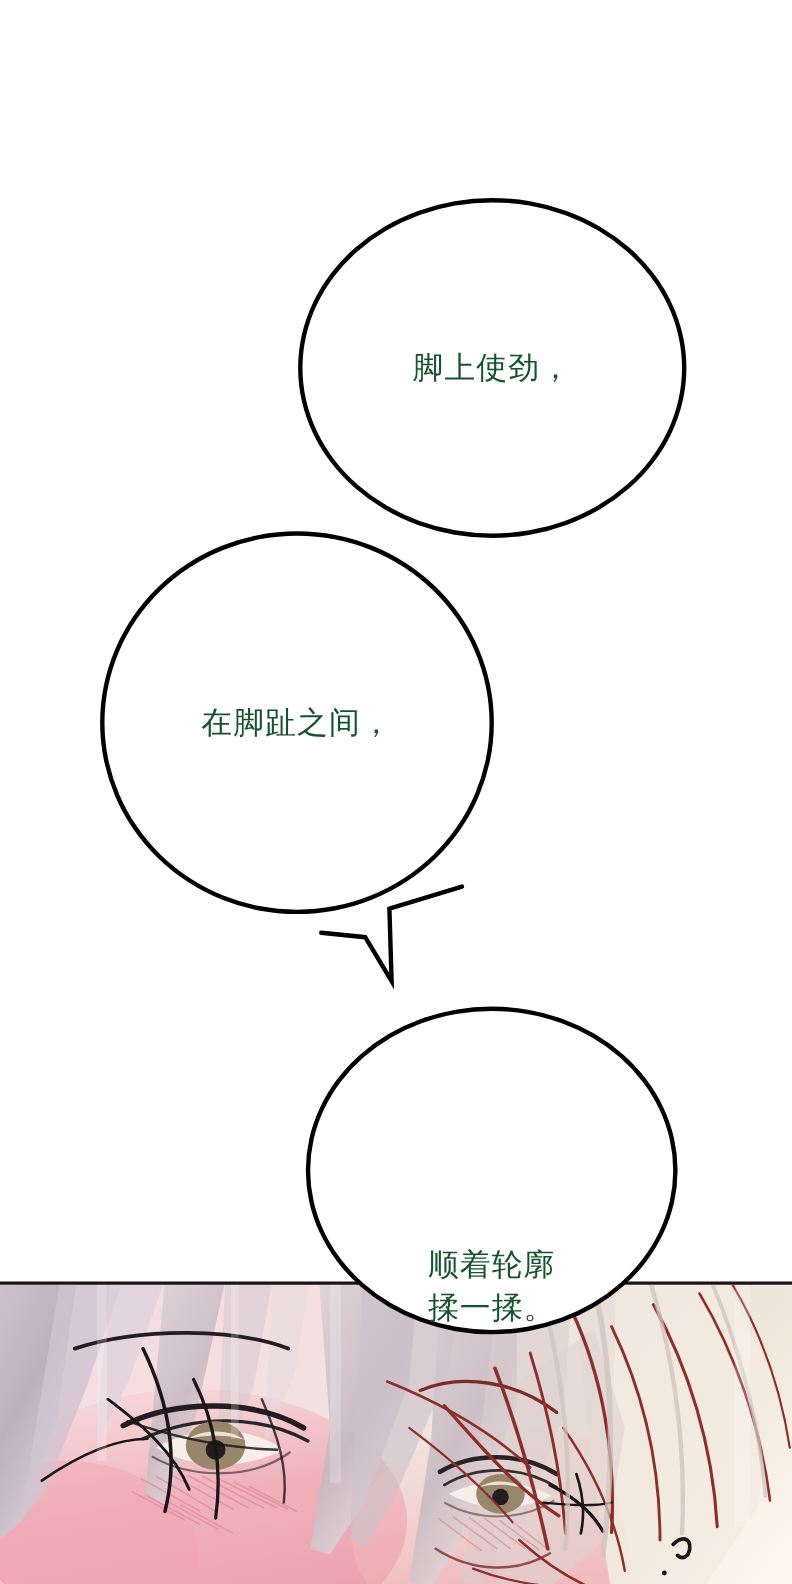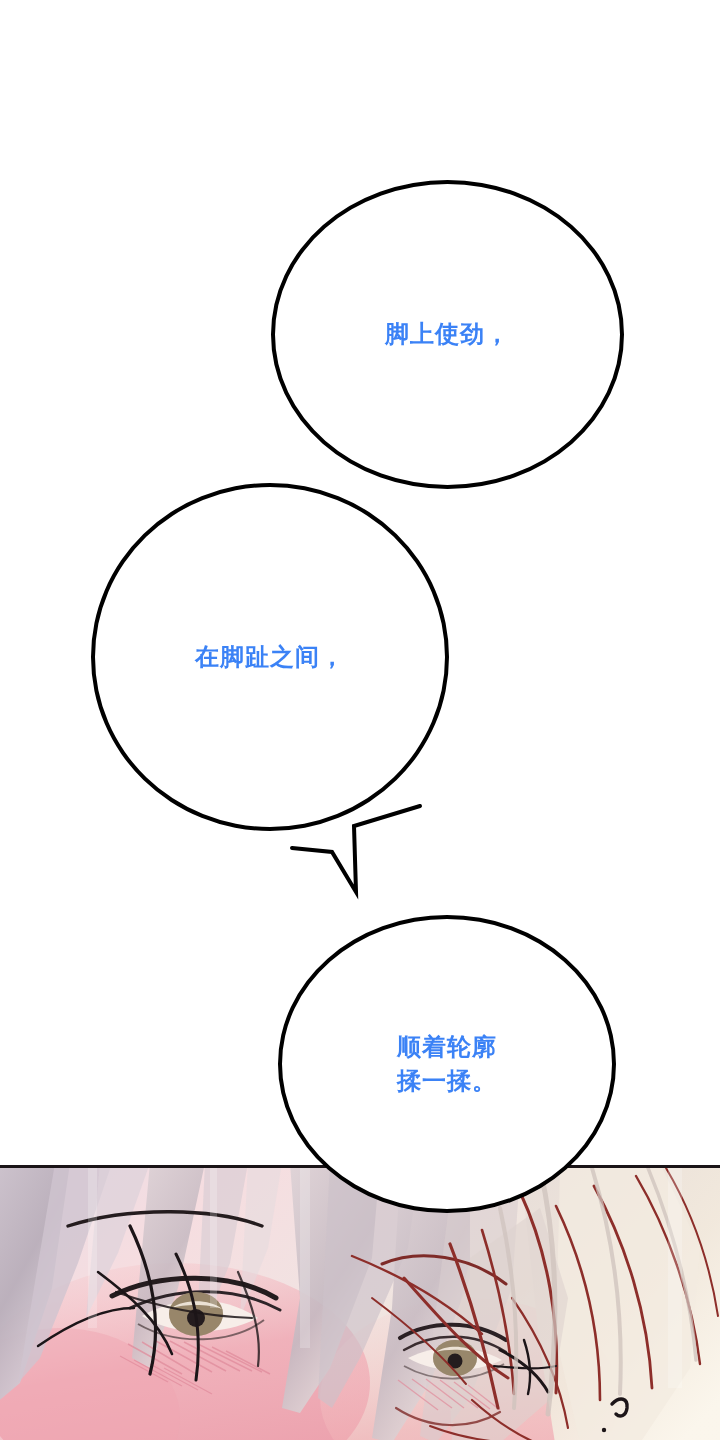--- a/index.html
+++ b/index.html
@@ -37,42 +37,43 @@
     box-sizing: border-box;
     background: #ffffff;
     border: 4px solid #000000;
     border-radius: 50%;
     display: flex;
     align-items: center;
     justify-content: center;
     text-align: center;
   }
   .bubble-text {
-    color: #3b82f6;
-    font-size: 24px;
+    color: #14532d;
+    font-size: 28px;
     line-height: 1.42;
     letter-spacing: 1px;
     white-space: pre-line;
-    font-weight: 700;
+    font-weight: 400;
   }
 
   #bubble-1 {
     left: 271px; top: 180px;
     width: 353px; height: 309px;
     z-index: 5;
   }
   #bubble-2 {
     left: 91px; top: 483px;
     width: 358px; height: 348px;
     z-index: 5;
   }
   #bubble-3 {
     left: 278px; top: 915px;
     width: 338px; height: 298px;
     z-index: 6;
+    align-items: flex-end;
   }
 
   
   .tail-svg {
     position: absolute;
     left: 270px;
     top: 800px;
     width: 180px;
     height: 110px;
     z-index: 6;

